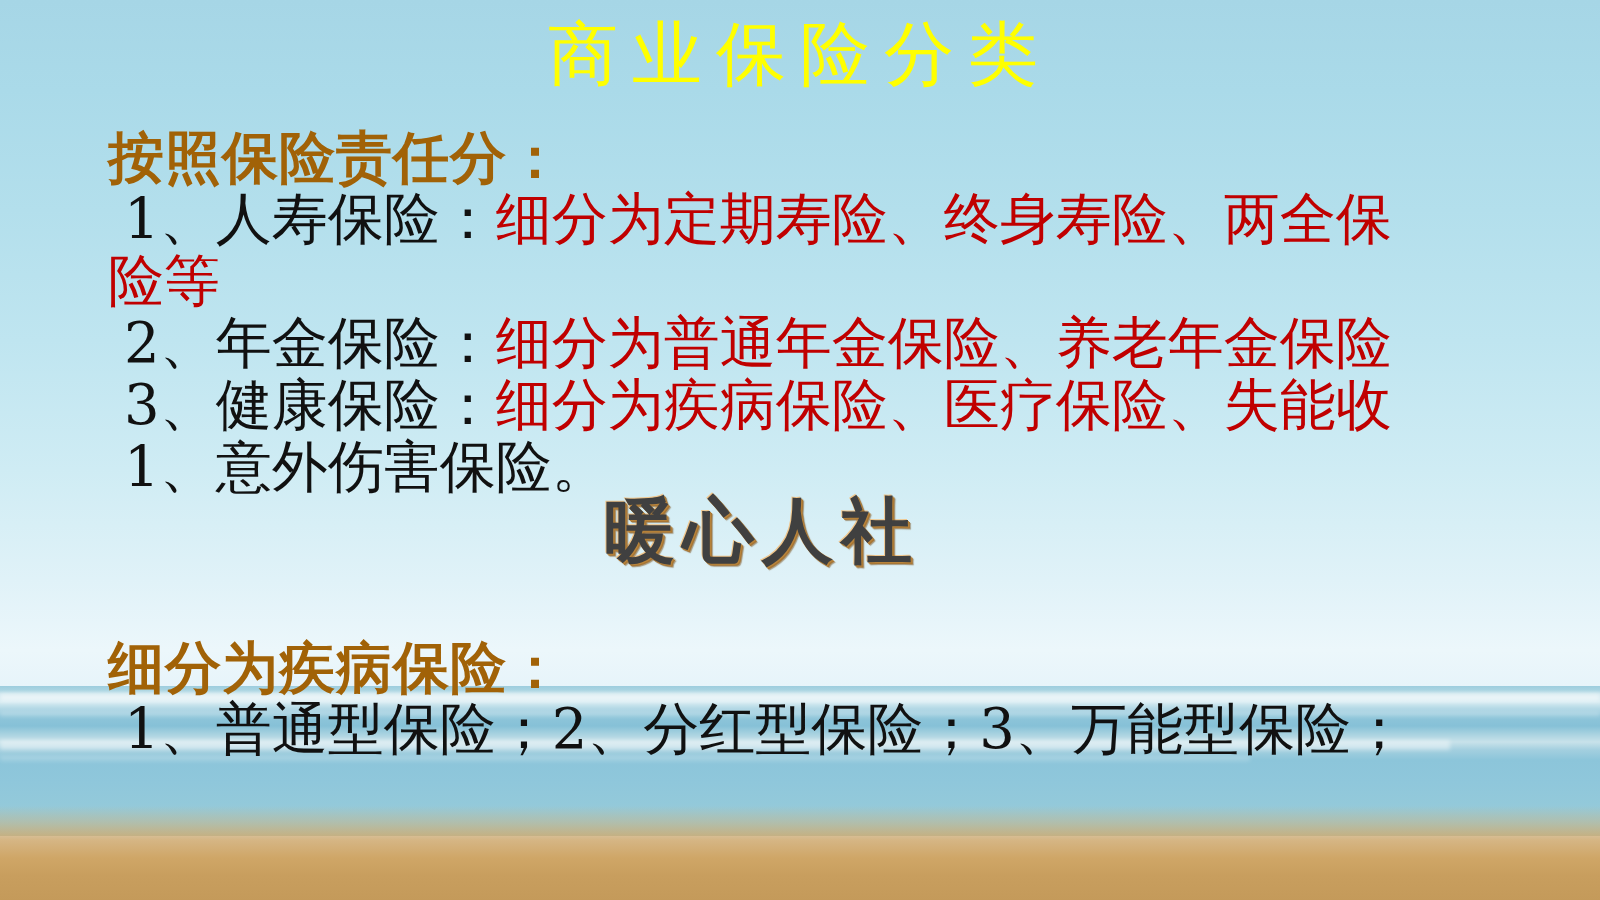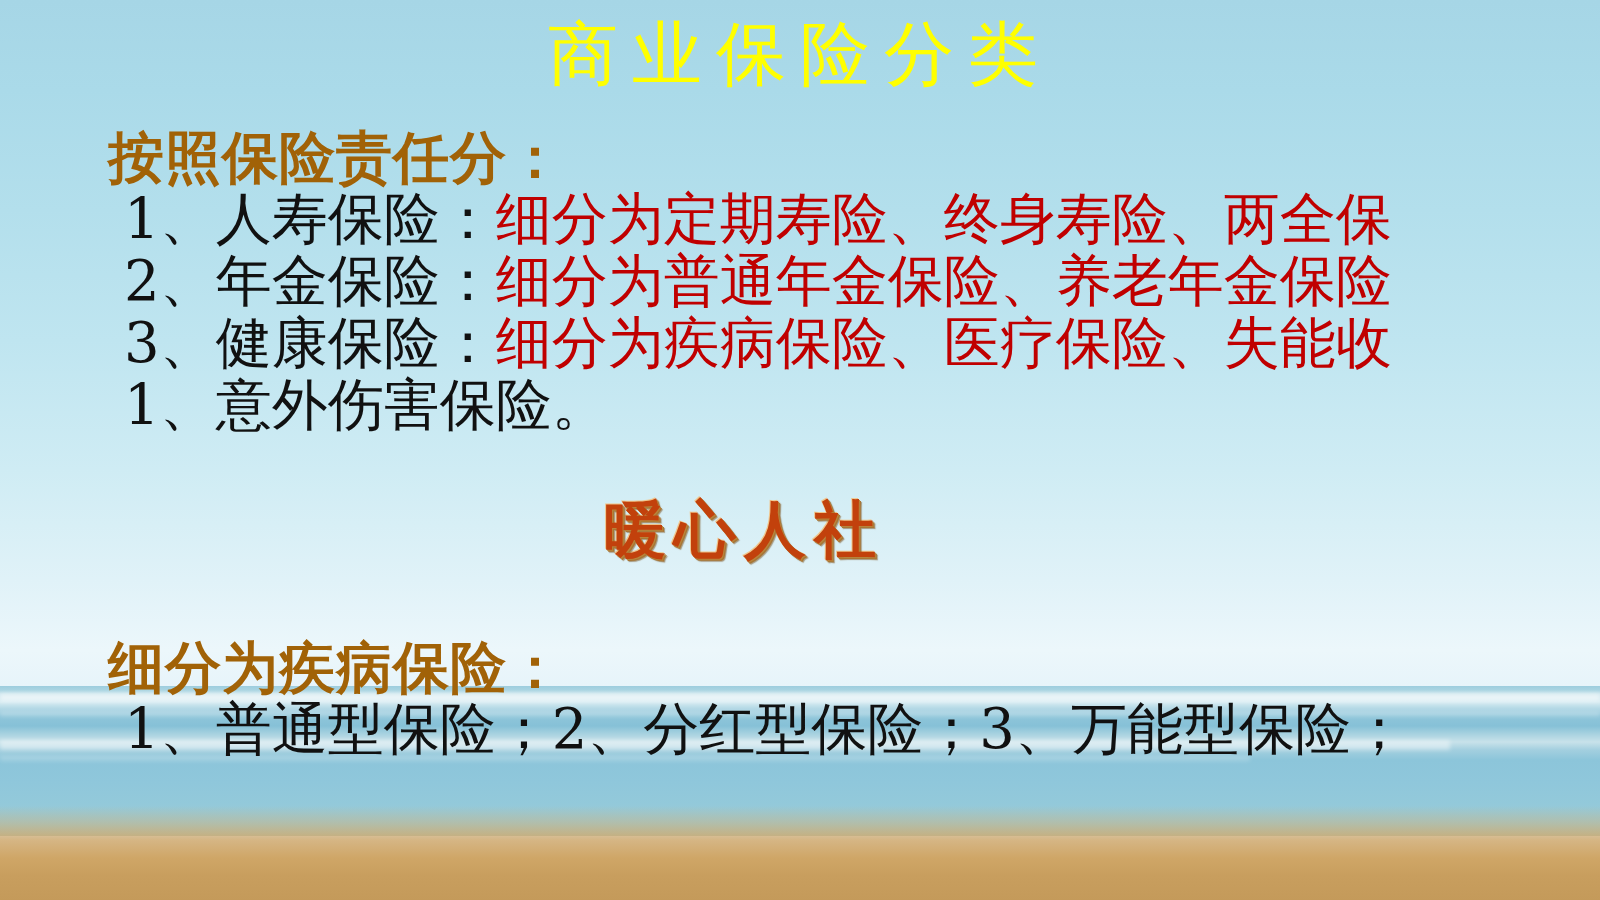--- a/index.html
+++ b/index.html
@@ -125,25 +125,25 @@
   .sec-head {
     color: #a16207;
     font-weight: 700;
     letter-spacing: 1px;
   }
 
   .watermark {
     position: absolute;
     left: 604px;
     top: 496px;
-    font-size: 62px;
+    font-size: 71px;
     line-height: 68px;
     letter-spacing: 8px;
     font-weight: 700;
-    color: #c2410c;
+    color: #404040;
     white-space: nowrap;
     font-family: "DejaVu Serif", "Liberation Serif", serif;
     text-shadow:
       1px 1px 0 #b8843c,
       2px 2px 0 #a87634,
       3px 3px 1px rgba(120,80,30,0.55),
       -1px -1px 0 #f0c68c;
   }
 </style>
 </head>
@@ -164,20 +164,23 @@
     <div class="slide-title">商业保险分类</div>
 
     <div class="body-block" id="block-liability">
 
       <div class="ln sec-head">按照保险责任分：</div>
 
       <div class="ln">
         <span class="black">1、人寿保险：</span><span class="red">细分为定期寿险、终身寿险、两全保</span>
       </div>
 
+      <div class="ln">
+        <span class="red">险等</span>
+      </div>
 
       <div class="ln">
         <span class="black">2、年金保险：</span><span class="red">细分为普通年金保险、养老年金保险</span>
       </div>
 
       <div class="ln">
         <span class="black">3、健康保险：</span><span class="red">细分为疾病保险、医疗保险、失能收</span>
       </div>
 
 

